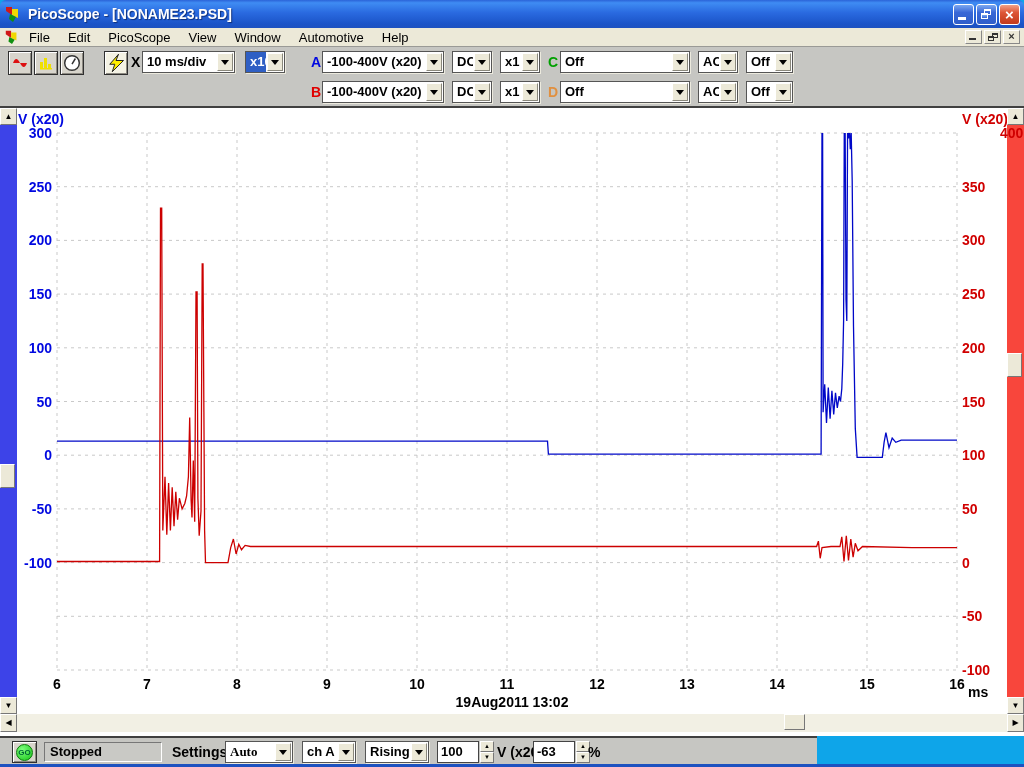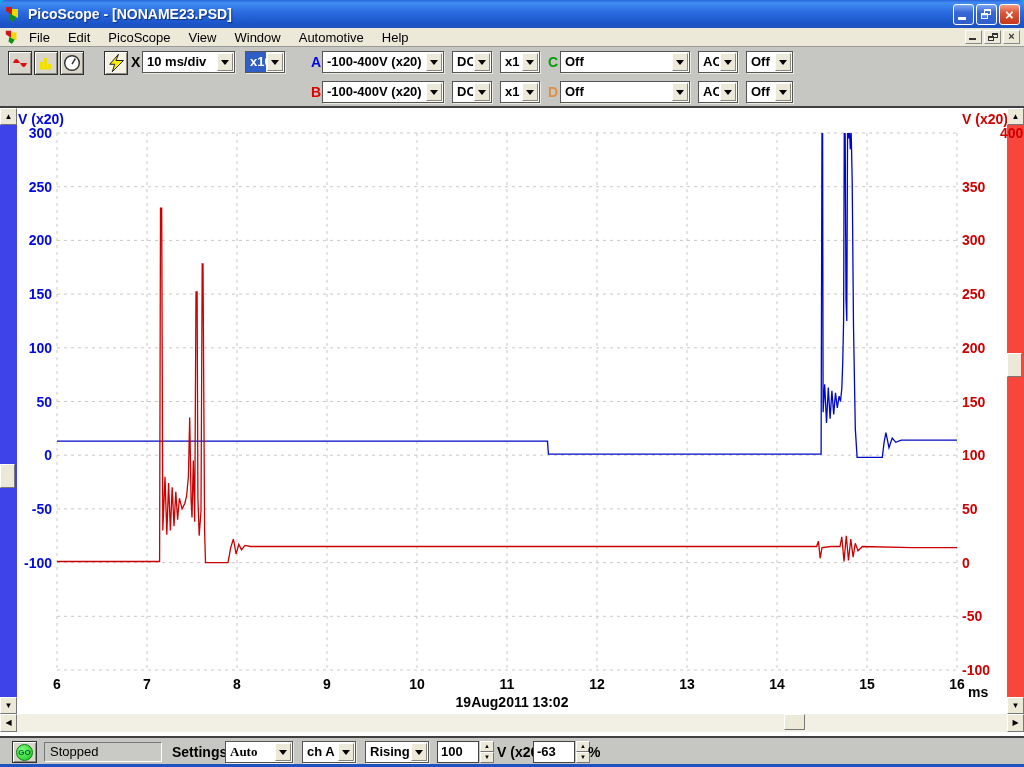--- a/index.html
+++ b/index.html
@@ -76,29 +76,29 @@
   .vtrack.blue{background:#3d43e8;} .vtrack.red{background:#f8463c;}
   .vthumb{position:absolute;left:0;width:15px;height:24px;background:#ece9d8;
     border:1px solid;border-color:#fff #777 #777 #fff;}
   .hscroll{position:absolute;left:0;top:606px;width:1024px;height:18px;background:#f2f0e4;display:flex;}
   .hscroll .sb-btn{width:17px;height:18px;line-height:16px;}
   .htrack{flex:1;position:relative;background:#f2f0e4;}
   .hthumb{position:absolute;top:0;left:767px;width:21px;height:16px;background:#ece9d8;
     border:1px solid;border-color:#fff #777 #777 #fff;}
 
   
-  .statusbar{position:absolute;left:0;top:736px;width:1024px;height:28px;background:#c6c6c2;
+  .statusbar{position:absolute;left:0;top:736px;width:817px;height:28px;background:#c6c6c2;
     border-top:2px solid #404040;}
   .go-btn{position:absolute;left:12px;top:3px;width:25px;height:22px;background:#d8d5cc;
     border:1px solid #303030;box-shadow:inset 1px 1px 0 #fff,inset -1px -1px 0 #8d8a82;
     display:flex;align-items:center;justify-content:center;padding:0;}
   .go-circle{width:17px;height:17px;border-radius:50%;background:radial-gradient(circle at 35% 30%,#7dff7d,#18c418);
     border:1px solid #0b7a0b;color:#063;font-size:8px;font-weight:bold;line-height:15px;text-align:center;}
   .status-field{position:absolute;left:44px;top:4px;width:118px;height:20px;background:#c9c9c5;
-    border:1px solid;border-color:#777 #fff #fff #777;font-size:13px;font-weight:normal;
+    border:1px solid;border-color:#777 #fff #fff #777;font-size:13px;font-weight:bold;
     padding:1px 5px;color:#000;}
   .sb-label{position:absolute;top:6px;font-size:14px;font-weight:bold;color:#000;}
   .statusbar .combo{top:3px;}
   .spin{position:absolute;top:3px;height:22px;display:flex;}
   .spin-edit{width:42px;background:#fff;border:1px solid #444;font-size:13px;font-weight:bold;
     padding:2px 3px 0 3px;color:#000;}
   .spin-btns{width:14px;display:flex;flex-direction:column;margin-left:1px;}
   .spin-btns span{flex:1;background:#ece9d8;border:1px solid;border-color:#fff #777 #777 #fff;
     font-size:6px;line-height:8px;text-align:center;color:#000;}
   .bottom-edge{position:absolute;left:0;top:764px;width:1024px;height:3px;background:#1d52c0;}

